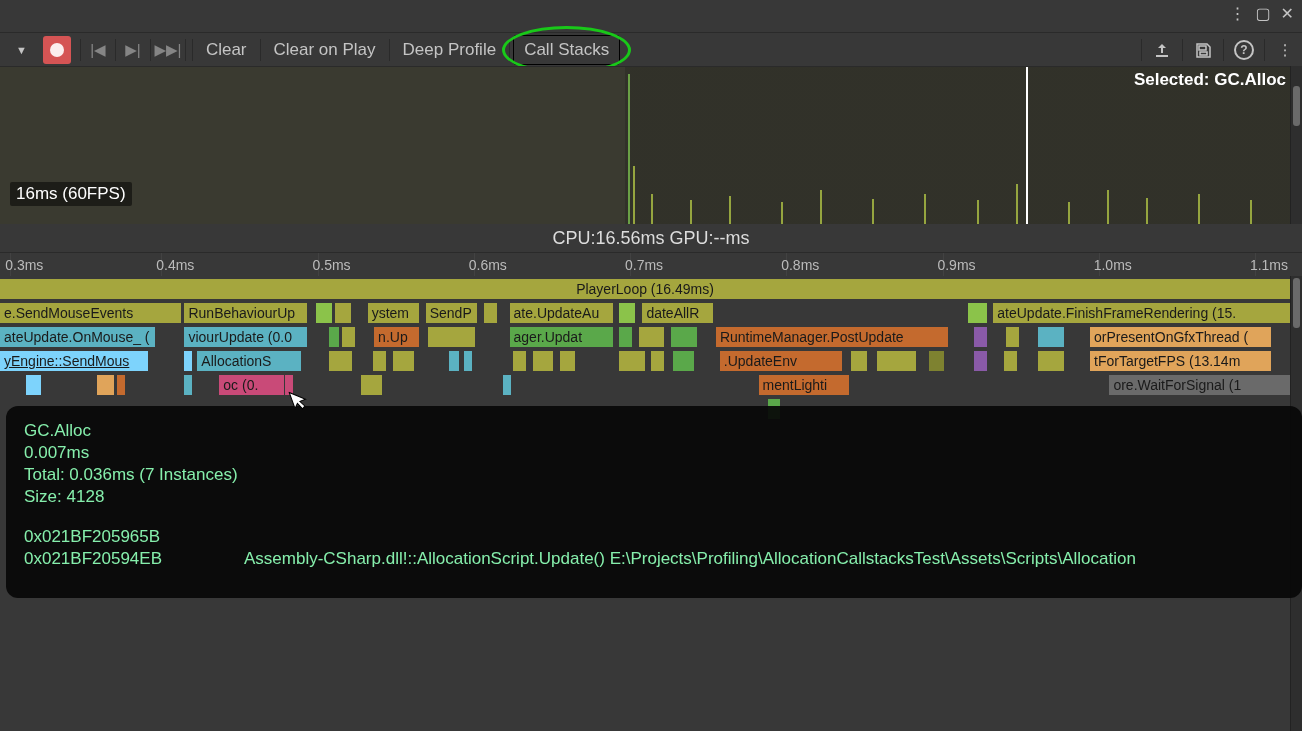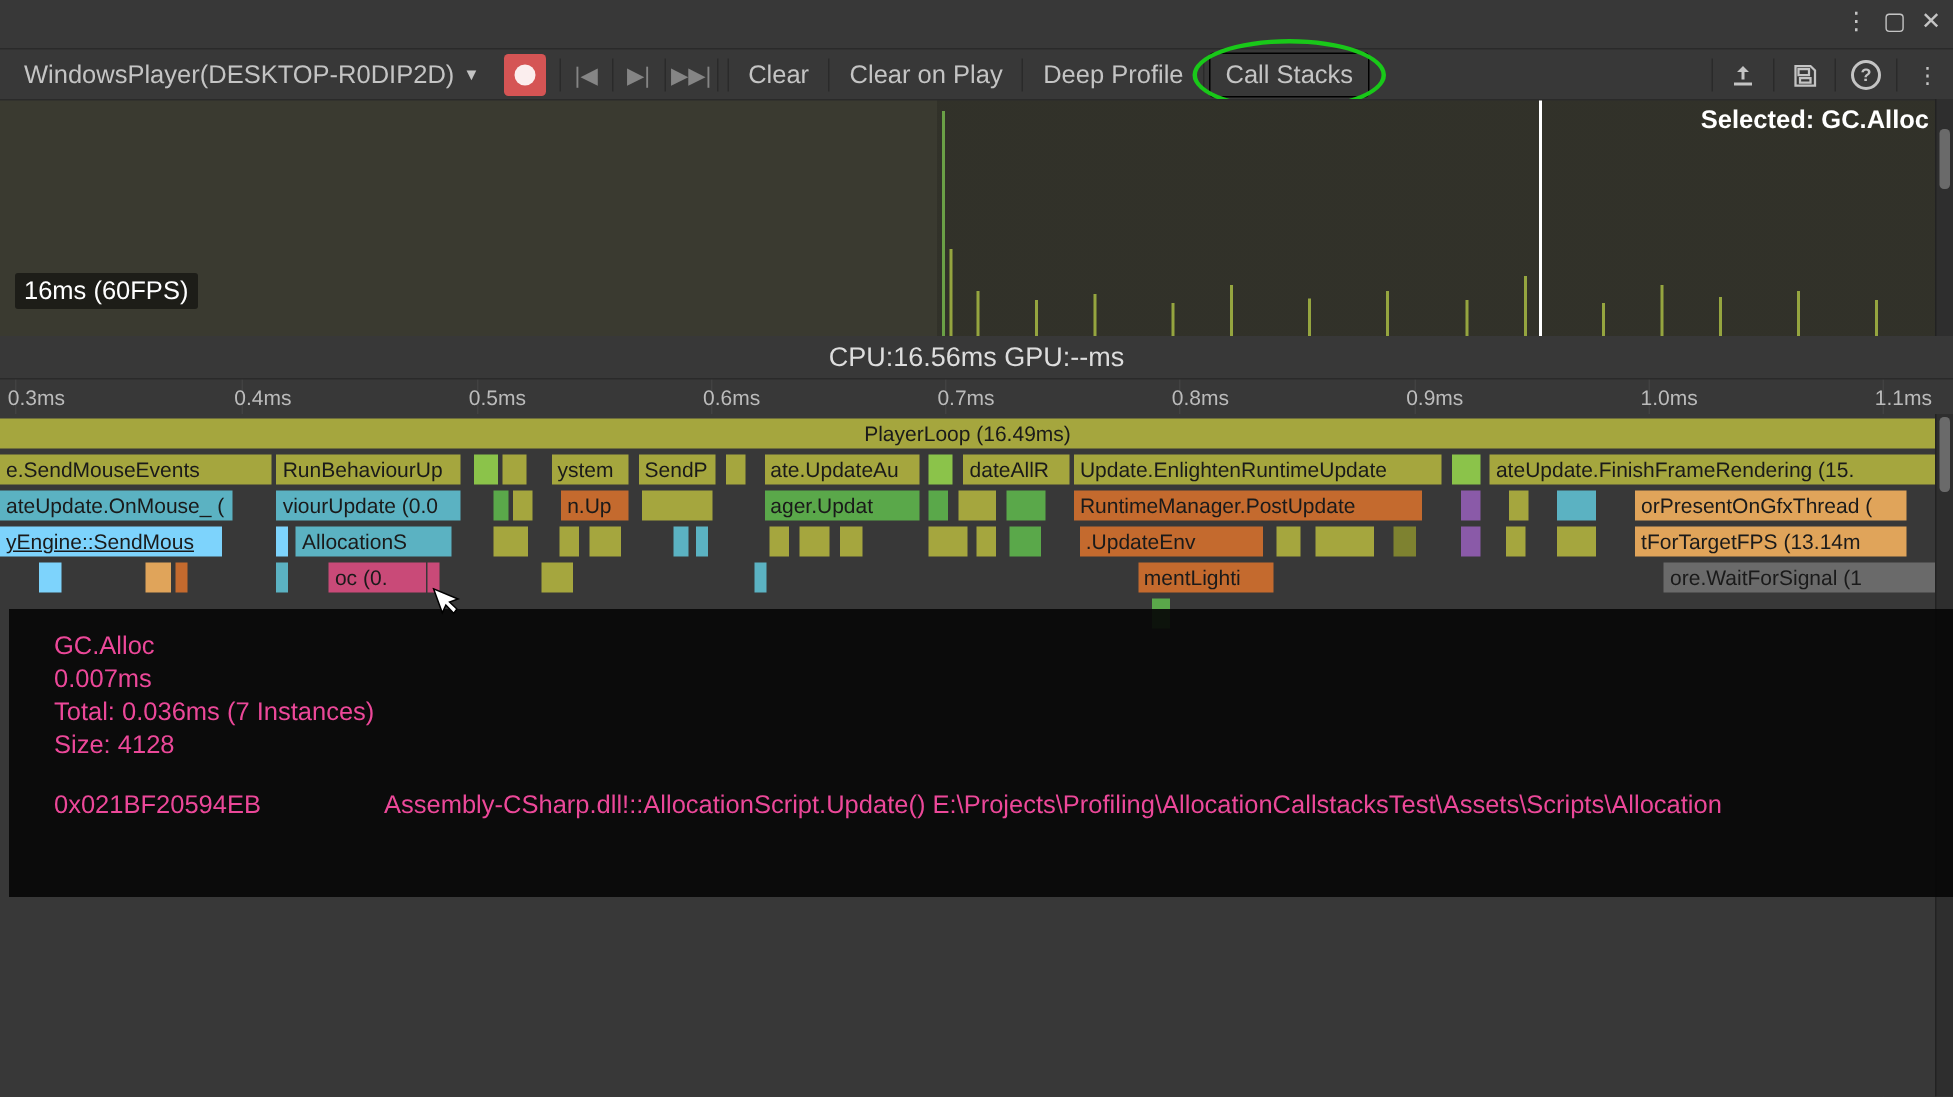--- a/index.html
+++ b/index.html
@@ -104,23 +104,23 @@
   .timeline .row { position:absolute; left:0; right:0; height:22px; }
   .timeline .bar { position:absolute; top:1px; height:20px; font-size:14px; color:#1a1a1a;
     overflow:hidden; white-space:nowrap; padding:2px 4px; }
   .scroll-v2 { position:absolute; right:0; top:276px; bottom:0; width:12px; background:#2e2e2e; border-left:1px solid #222; }
   .scroll-v2 .thumb { position:absolute; left:2px; right:2px; top:2px; height:50px; background:#6a6a6a; border-radius:3px; }
 
   
   .tooltip {
     position:absolute; left:6px; top:406px; right:0; height:192px;
     background:rgba(8,8,8,0.93);
-    border-radius:0;
-    padding:14px 30px;
-    color:#ec4899;
+    border-radius:12px;
+    padding:14px 18px;
+    color:#86efac;
     font-size:17px;
     line-height:22px;
     z-index:5;
   }
   .tooltip .spacer { height:18px; }
   .tooltip .stackrow { display:flex; gap:40px; }
   .tooltip .addr { width:180px; flex:0 0 180px; }
 
   
   .cursor-arrow {
@@ -152,21 +152,20 @@
 <body>
 
 <div class="win-icons">
   <span>⋮</span>
   <span>▢</span>
   <span>✕</span>
 </div>
 
 <div class="toolbar">
   <div class="tb-item target-dd">
-    <span>WindowsPlayer(DESKTOP-R0DIP2D)</span>
     <span class="chev">▼</span>
   </div>
   <div class="rec-btn">
       <div class="dot"></div>
     </div>
   <div class="tb-divider"></div>
   <div class="icon-btn disabled">|◀</div>
   <div class="tb-divider"></div>
   <div class="icon-btn disabled">▶|</div>
   <div class="tb-divider"></div>
@@ -266,21 +265,20 @@
     <div class="bar c-olive" style="left:0; width:14%;">e.SendMouseEvents</div>
     <div class="bar c-olive" style="left:14.3%; width:9.5%;">RunBehaviourUp</div>
     <div class="bar c-green-l" style="left:24.5%; width:1.2%;"></div>
     <div class="bar c-olive" style="left:26%; width:1.2%;"></div>
     <div class="bar c-olive" style="left:28.5%; width:4%;">ystem</div>
     <div class="bar c-olive" style="left:33%; width:4%;">SendP</div>
     <div class="bar c-olive" style="left:37.5%; width:1%;"></div>
     <div class="bar c-olive" style="left:39.5%; width:8%;">ate.UpdateAu</div>
     <div class="bar c-green-l" style="left:48%; width:1.2%;"></div>
     <div class="bar c-olive" style="left:49.8%; width:5.5%;">dateAllR</div>
-    <div class="bar c-olive" style="left:55.5%; width:19%;">Update.EnlightenRuntimeUpdate</div>
     <div class="bar c-green-l" style="left:75%; width:1.5%;"></div>
     <div class="bar c-olive" style="left:77%; width:23%;">ateUpdate.FinishFrameRendering (15.</div>
   </div>
 
   <div class="row" style="top:50px;">
     <div class="bar c-cyan" style="left:0; width:12%;">ateUpdate.OnMouse_ (</div>
     <div class="bar c-cyan" style="left:14.3%; width:9.5%;">viourUpdate (0.0</div>
     <div class="bar c-green" style="left:25.5%; width:0.8%;"></div>
     <div class="bar c-olive" style="left:26.5%; width:1%;"></div>
     <div class="bar c-orange" style="left:29%; width:3.5%;">n.Up</div>
@@ -344,20 +342,21 @@
 
 <div class="noise-lines"></div>
 
 <div class="tooltip">
   <div>GC.Alloc</div>
   <div>0.007ms</div>
   <div>Total: 0.036ms (7 Instances)</div>
   <div>Size: 4128</div>
   <div class="spacer"></div>
   <div class="stackrow">
+    <span class="addr">0x021BF205965B</span>
   </div>
   <div class="stackrow">
     <span class="addr">0x021BF20594EB</span>
     <span>Assembly-CSharp.dll!::AllocationScript.Update() E:\Projects\Profiling\AllocationCallstacksTest\Assets\Scripts\Allocation</span>
   </div>
 </div>
 
 <div class="cursor-arrow">
   <svg width="18" height="22">
       <path d="M1 1 L1 18 L5 14 L8 21 L11 19 L8 13 L14 13 Z" fill="#fff" stroke="#000" stroke-width="1"></path>

